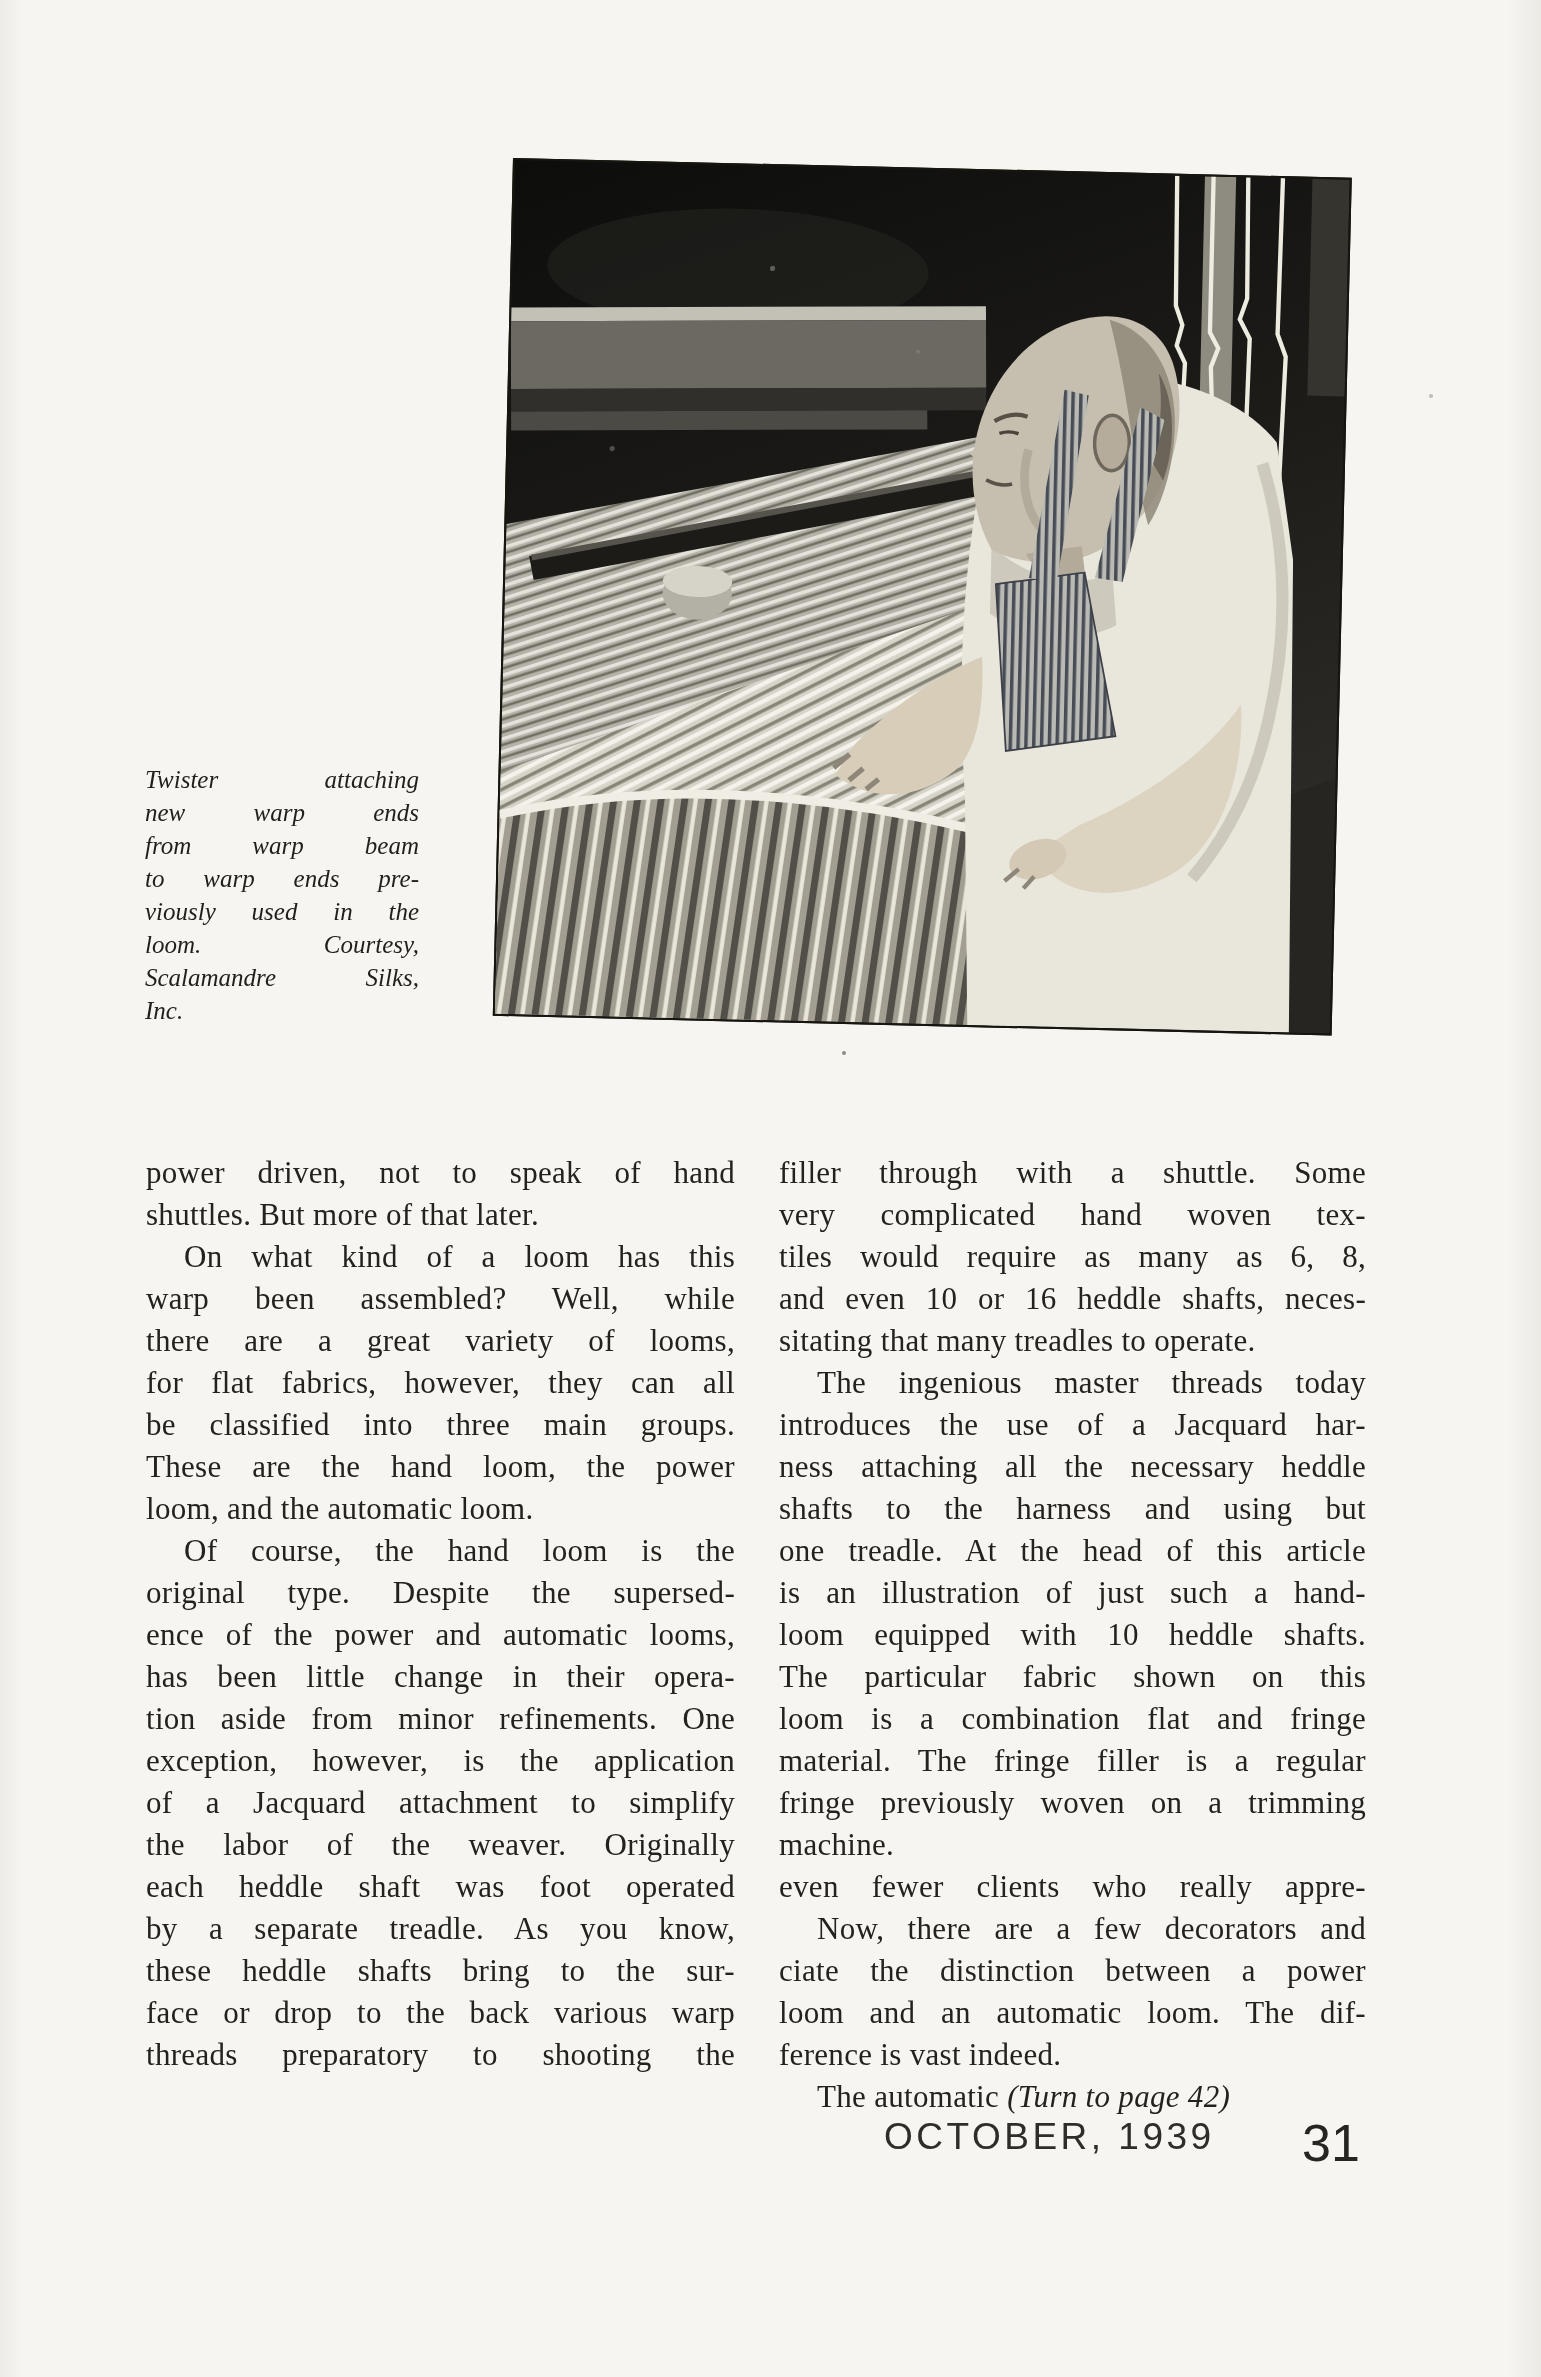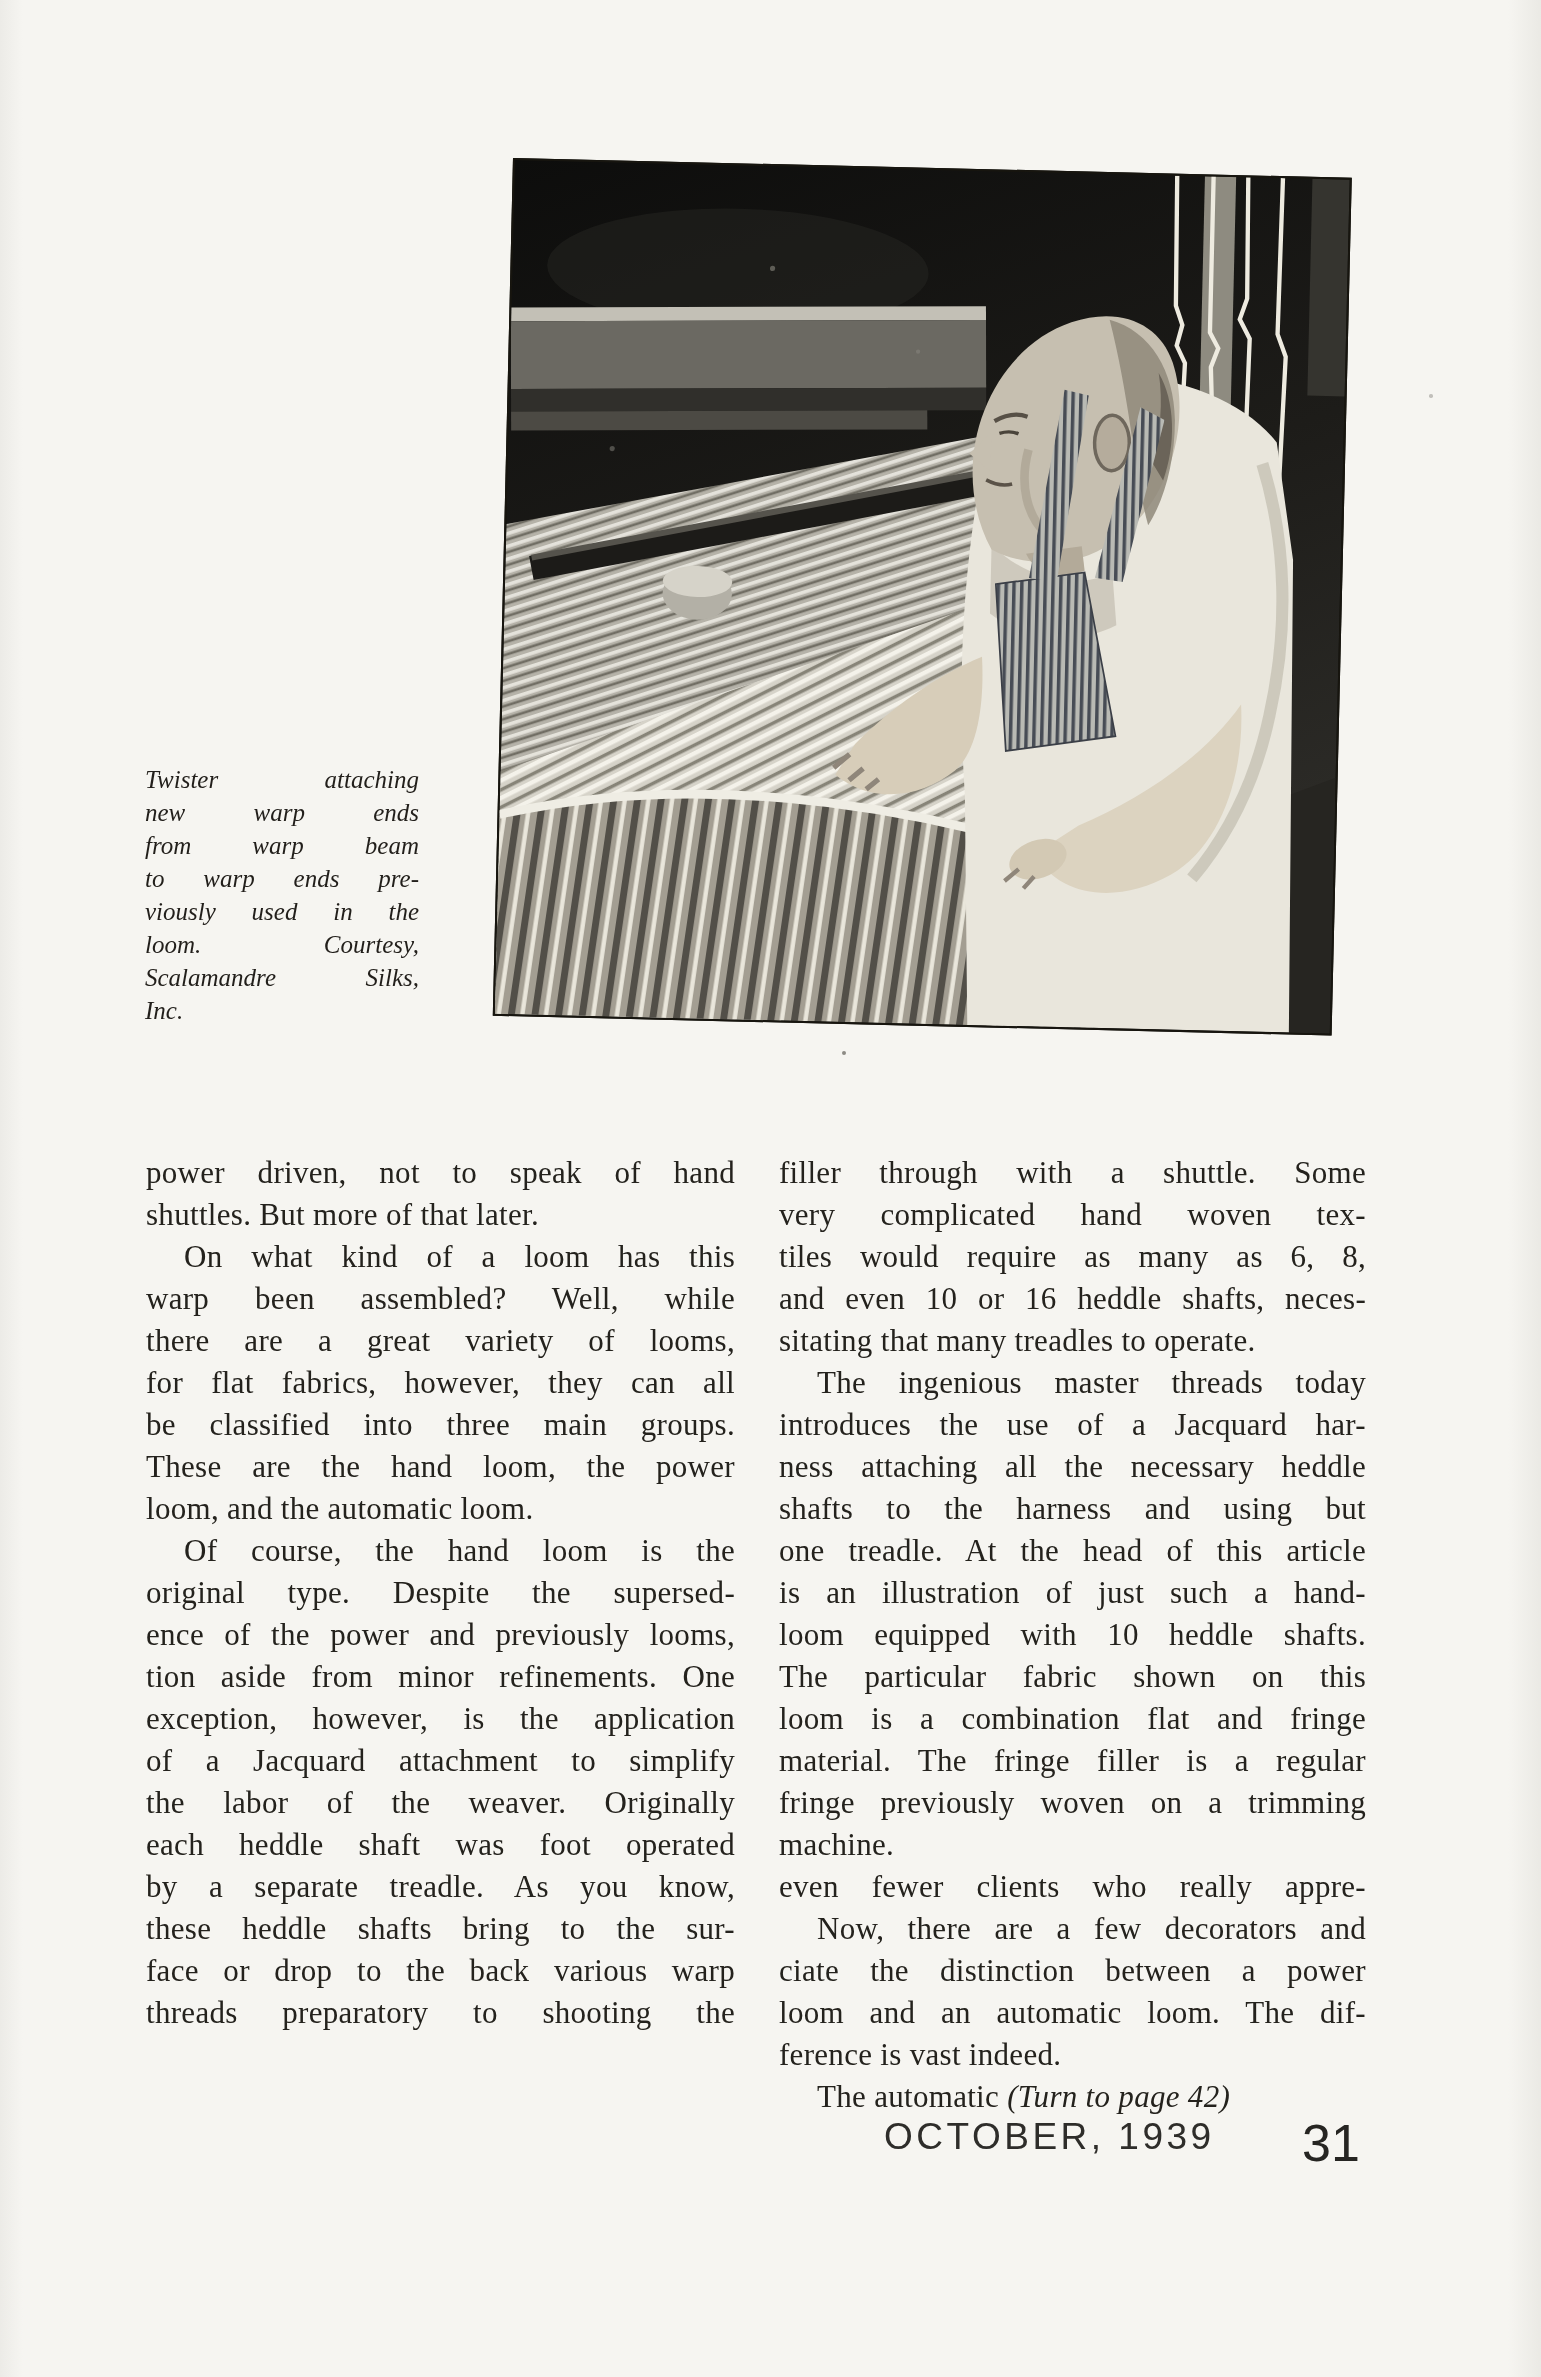--- a/index.html
+++ b/index.html
@@ -166,21 +166,22 @@
       <div class="tline pend"><span>shuttles. But more of that later.</span></div>
       <div class="tline ind"><span>On what kind of a loom has this</span></div>
       <div class="tline"><span>warp been assembled? Well, while</span></div>
       <div class="tline"><span>there are a great variety of looms,</span></div>
       <div class="tline"><span>for flat fabrics, however, they can all</span></div>
       <div class="tline"><span>be classified into three main groups.</span></div>
       <div class="tline"><span>These are the hand loom, the power</span></div>
       <div class="tline pend"><span>loom, and the automatic loom.</span></div>
       <div class="tline ind"><span>Of course, the hand loom is the</span></div>
       <div class="tline"><span>original type. Despite the supersed-</span></div>
-      <div class="tline"><span>ence of the power and previously looms,</span></div>
+      <div class="tline"><span>ence of the power and automatic looms,</span></div>
+      <div class="tline"><span>has been little change in their opera-</span></div>
       <div class="tline"><span>tion aside from minor refinements. One</span></div>
       <div class="tline"><span>exception, however, is the application</span></div>
       <div class="tline"><span>of a Jacquard attachment to simplify</span></div>
       <div class="tline"><span>the labor of the weaver. Originally</span></div>
       <div class="tline"><span>each heddle shaft was foot operated</span></div>
       <div class="tline"><span>by a separate treadle. As you know,</span></div>
       <div class="tline"><span>these heddle shafts bring to the sur-</span></div>
       <div class="tline"><span>face or drop to the back various warp</span></div>
       <div class="tline"><span>threads preparatory to shooting the</span></div>
     </div>

